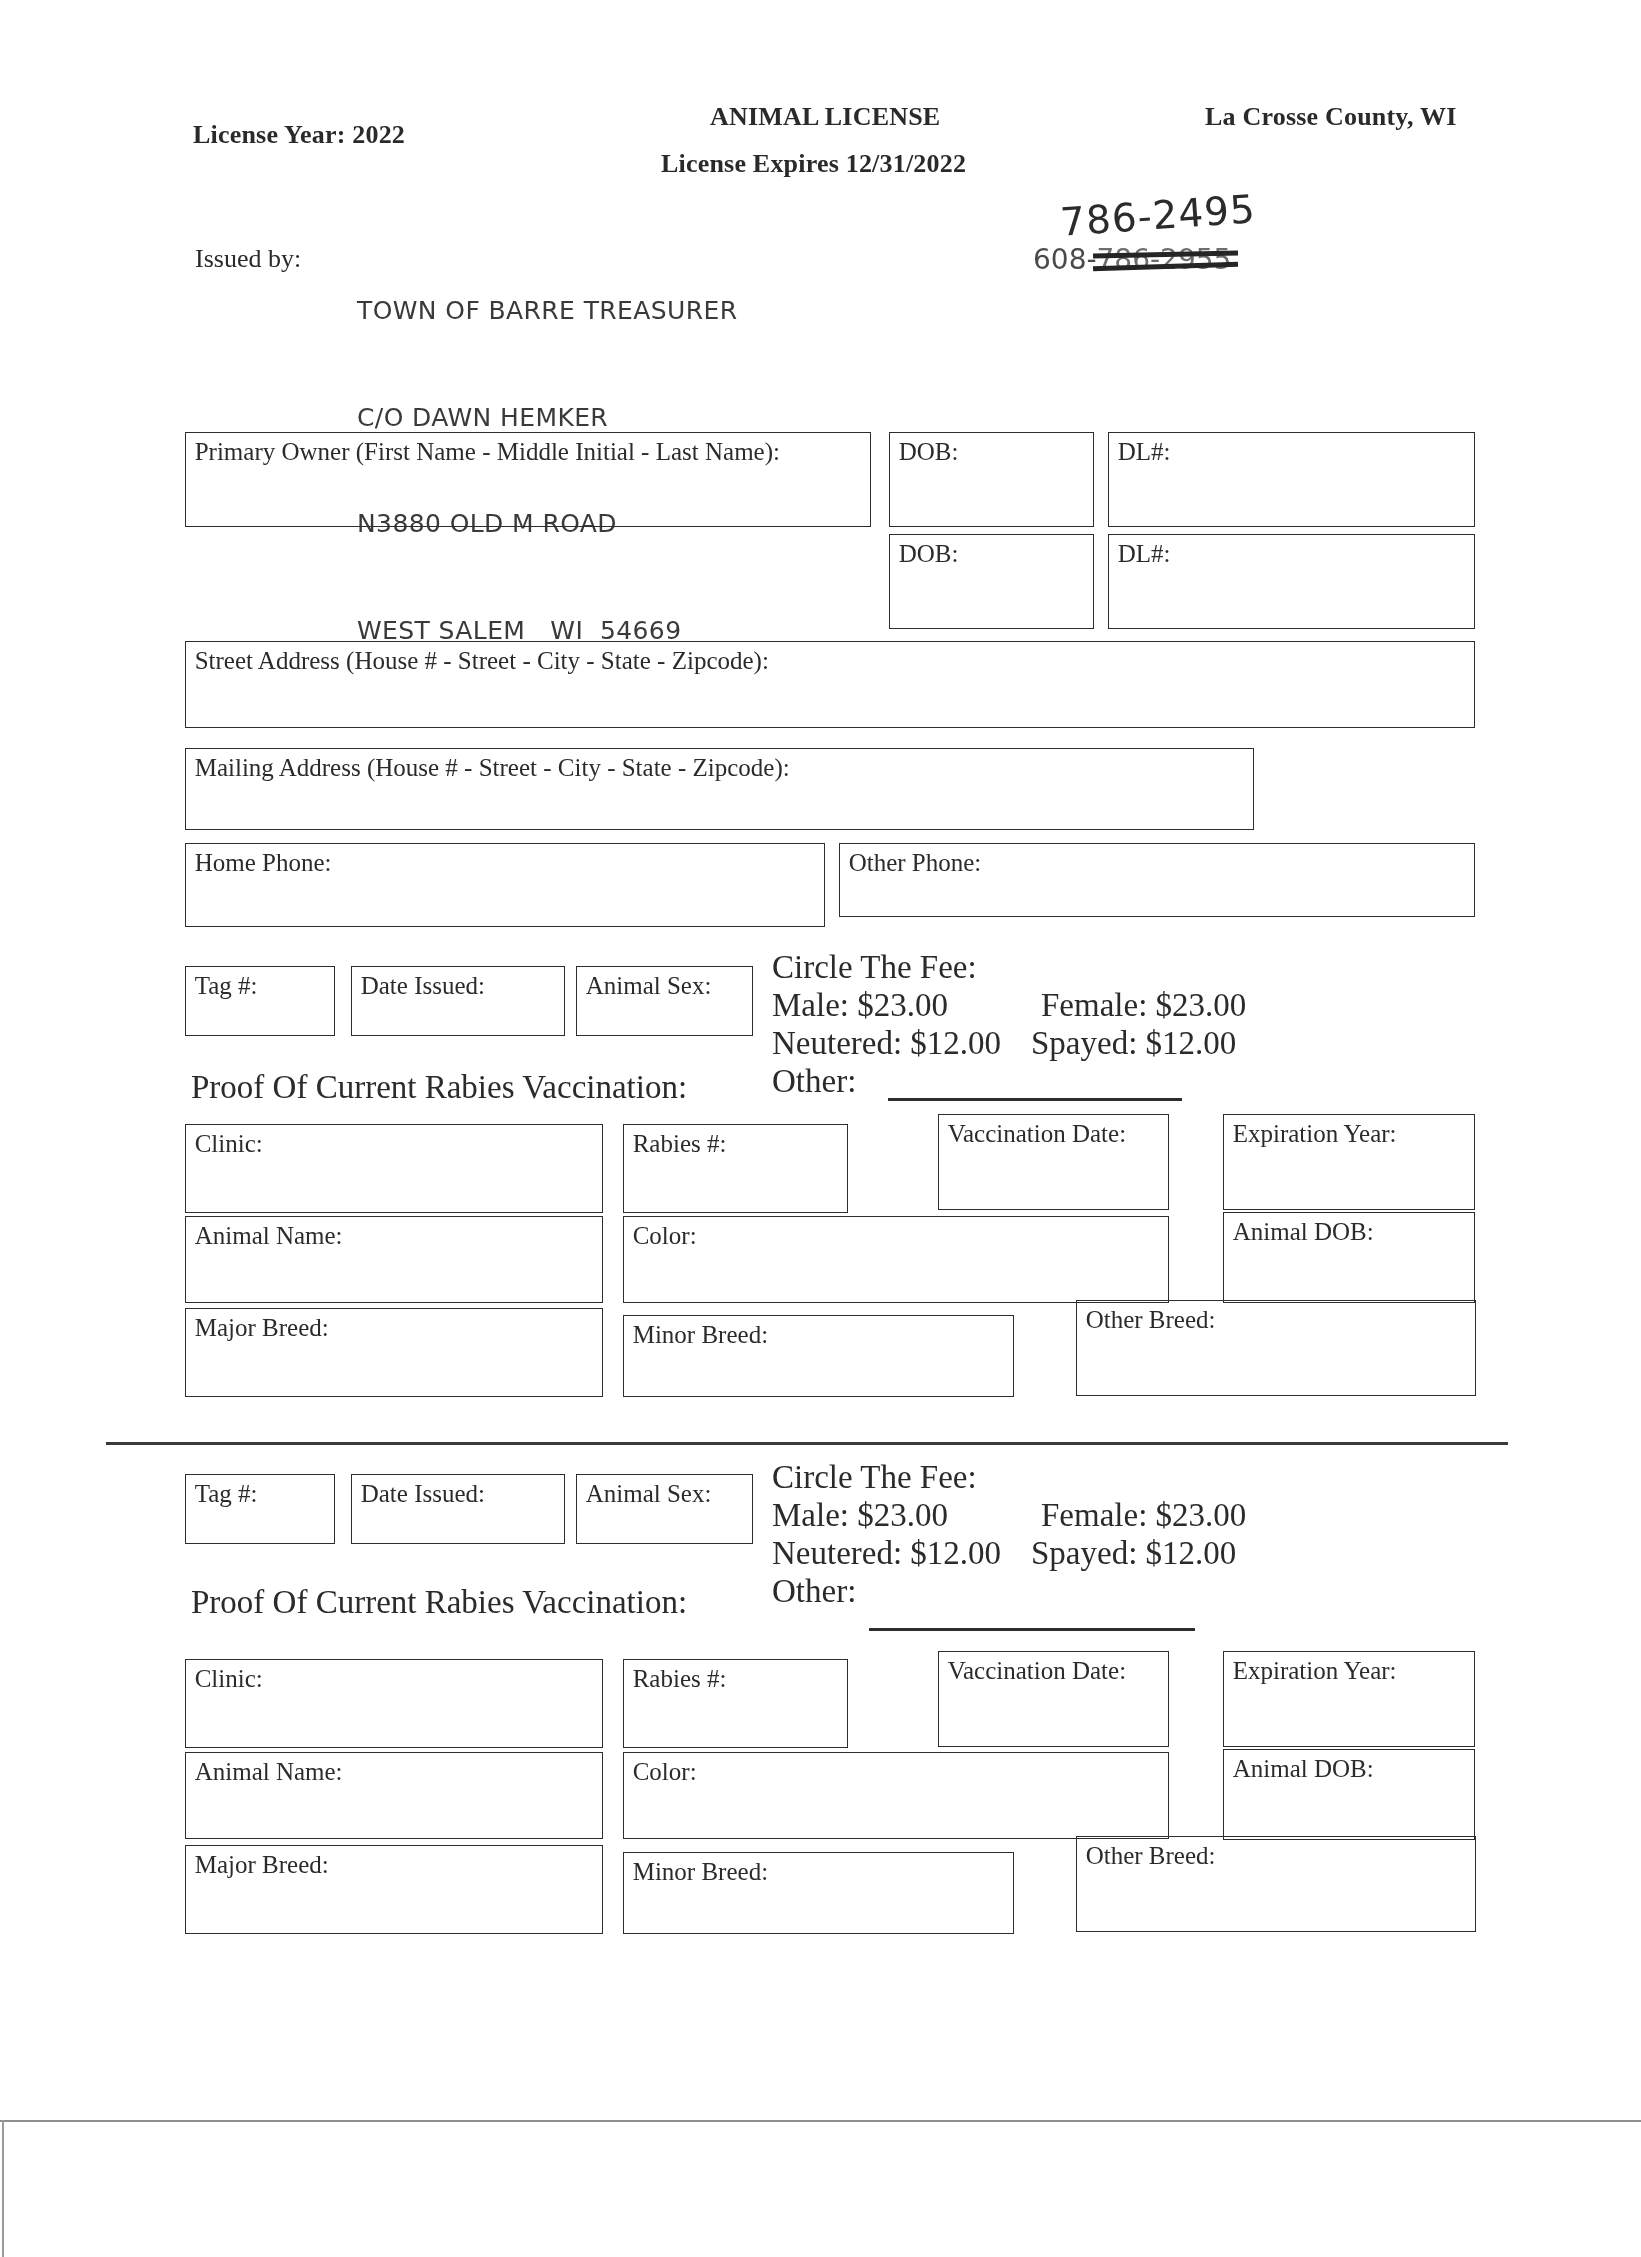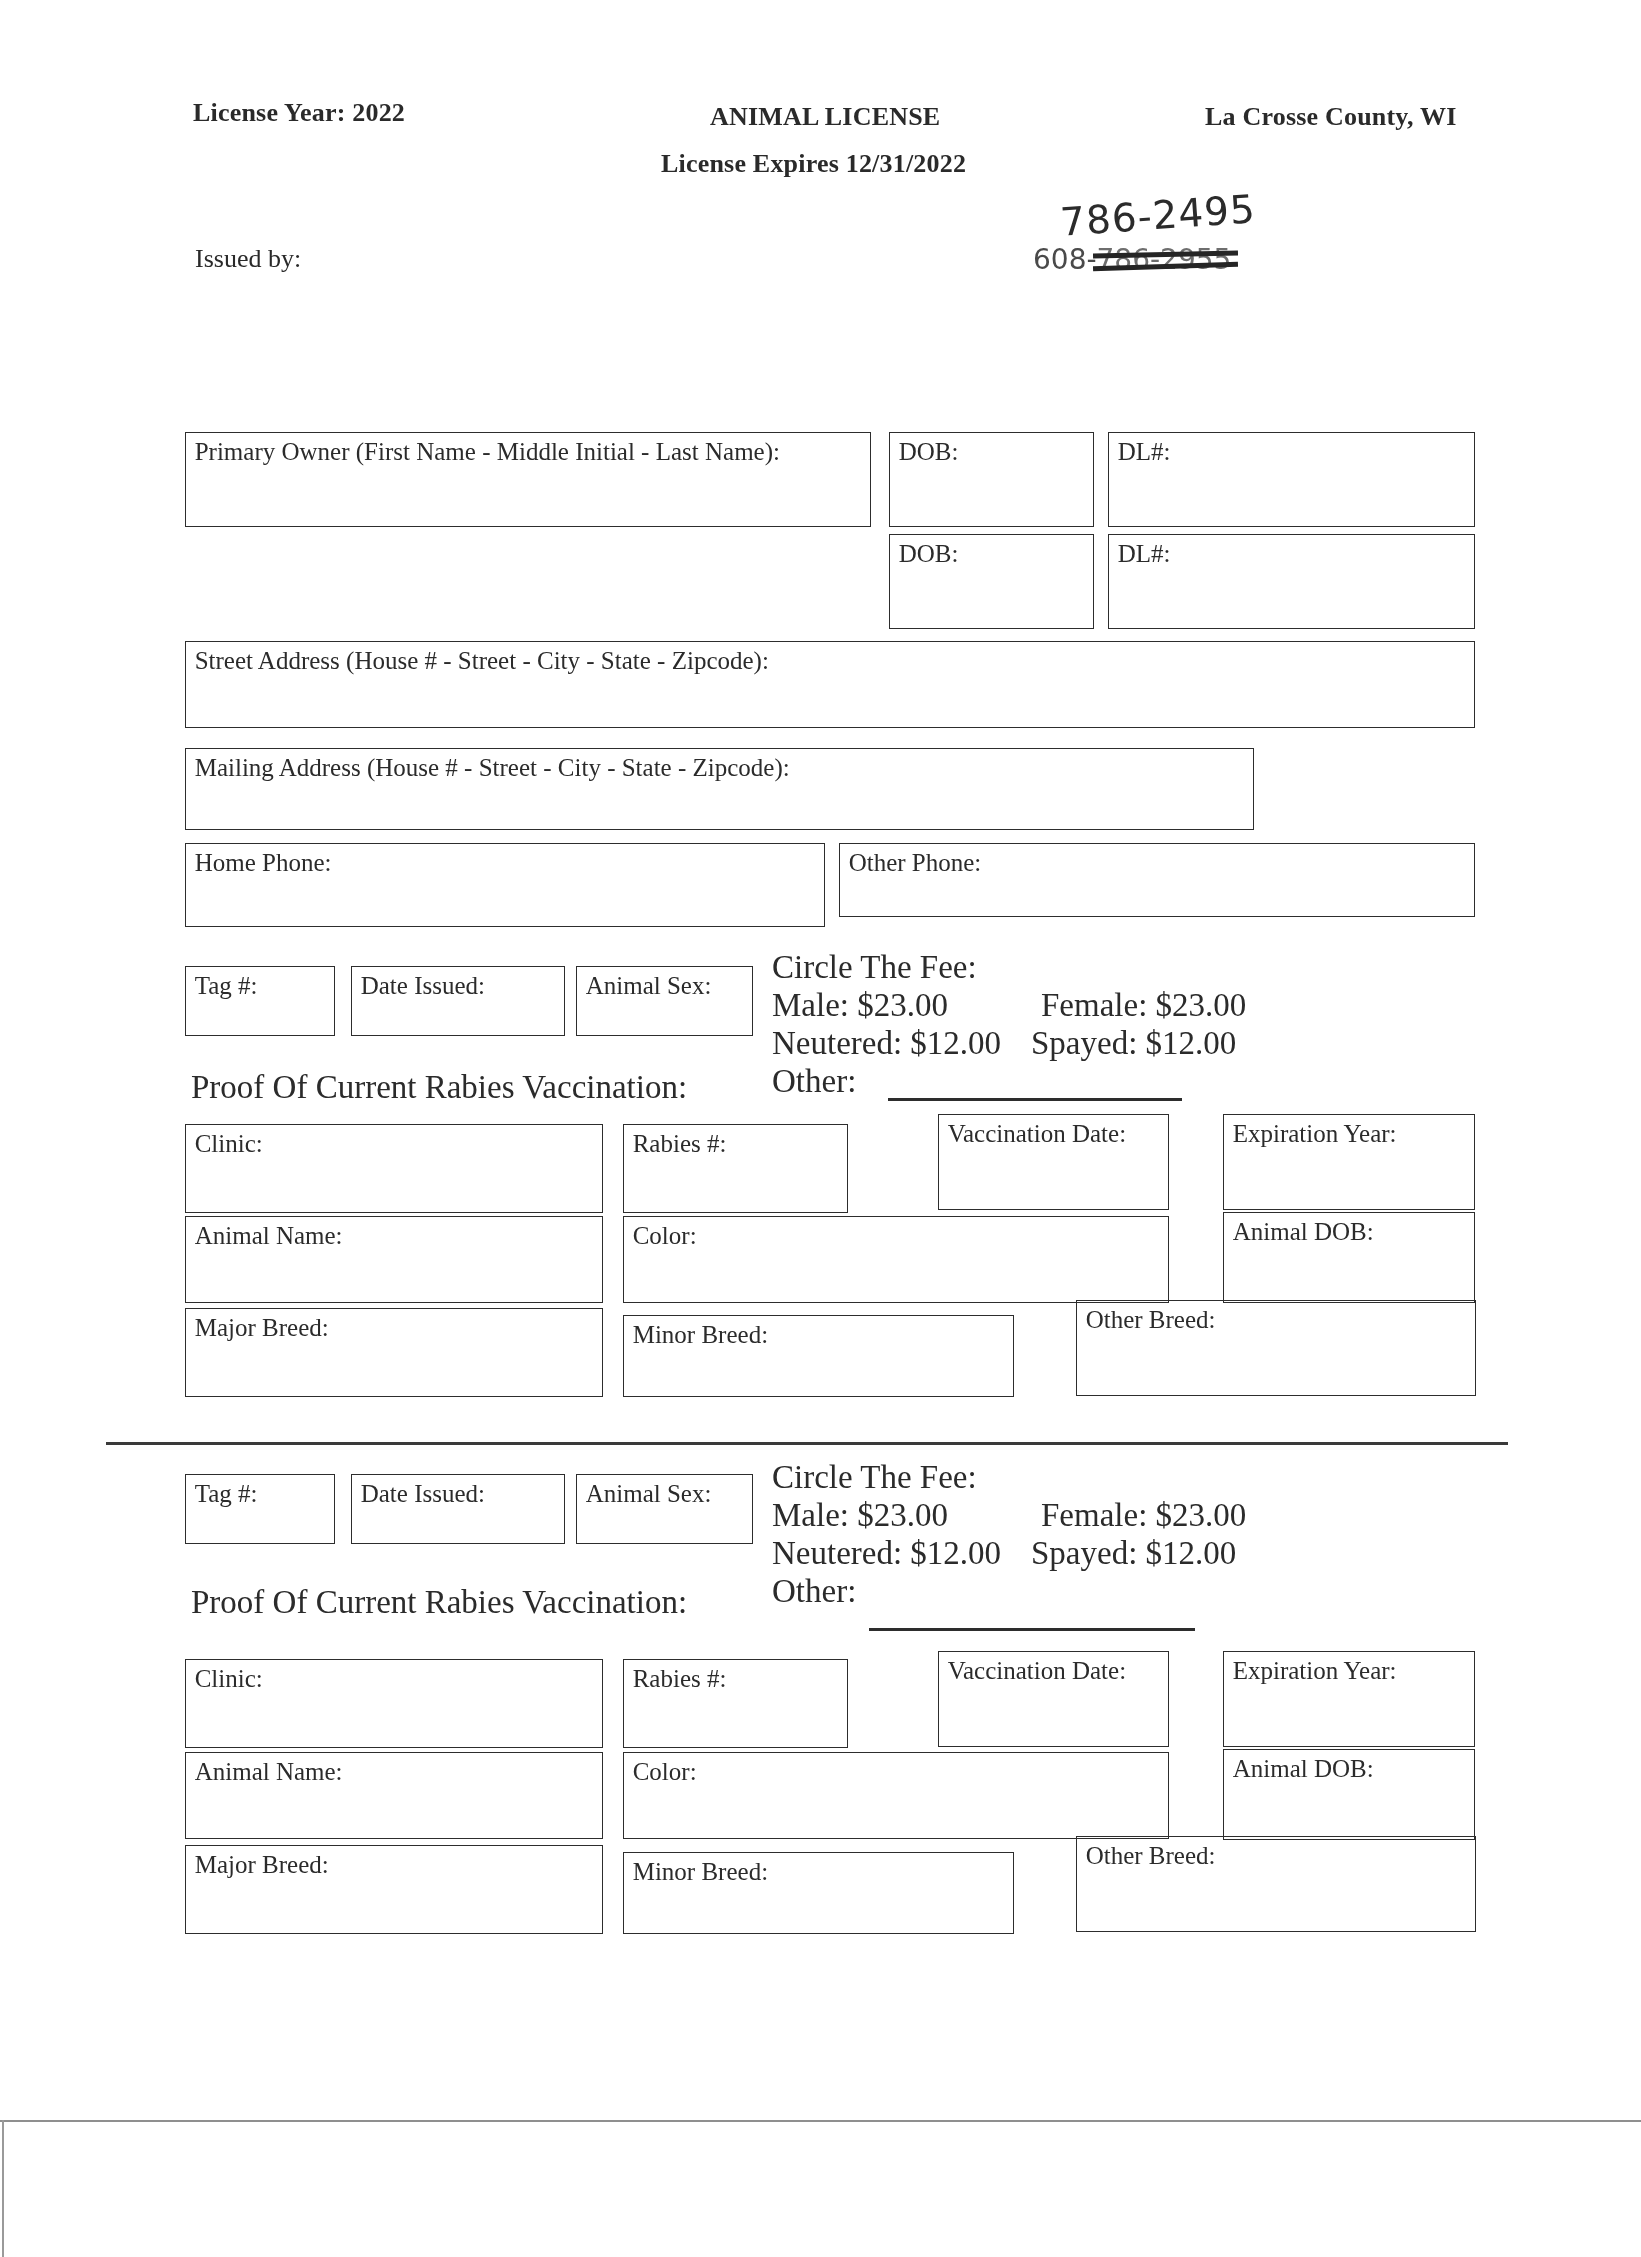--- a/index.html
+++ b/index.html
@@ -21,21 +21,21 @@
   }
   
   .hdr {
     position: absolute;
     font-weight: bold;
     font-size: 26px;
     letter-spacing: 0.2px;
     white-space: nowrap;
     color: #2a2a2a;
   }
-  #hdr-year  { left: 193px;  top: 98px; }
+  #hdr-year  { left: 193px;  top: 120px; }
   #hdr-title { left: 710px;  top: 102px; }
   #hdr-exp   { left: 661px;  top: 149px; }
   #hdr-county{ left: 1205px; top: 102px; }
 
   
   #issued-label {
     position: absolute;
     left: 195px;
     top: 244px;
     font-size: 26px;
@@ -153,20 +153,26 @@
 <body>
 
 <div id="page">
 
   <div class="hdr" id="hdr-year">License Year: 2022</div>
   <div class="hdr" id="hdr-title">ANIMAL LICENSE</div>
   <div class="hdr" id="hdr-exp">License Expires 12/31/2022</div>
   <div class="hdr" id="hdr-county">La Crosse County, WI</div>
 
   <div id="issued-label">Issued by:</div>
+  <div id="issuer-block">
+    <div>TOWN OF BARRE TREASURER</div>
+    <div>C/O DAWN HEMKER</div>
+    <div>N3880 OLD M ROAD</div>
+    <div>WEST SALEM   WI  54669</div>
+  </div>
 
   <div id="phone-area">
     <div id="phone-hand">786-2495</div>
     <div id="phone-printed"><span>608-</span><span id="phone-struck">786-2955</span></div>
   </div>
 
   <div class="box" style="left:185px;  top:432px; width:686px; height:95px;padding-left:40px;">
     <span class="lbl">Primary Owner (First Name - Middle Initial - Last Name):</span>
   </div>
   <div class="box" style="left:889px;  top:432px; width:205px; height:95px;">

